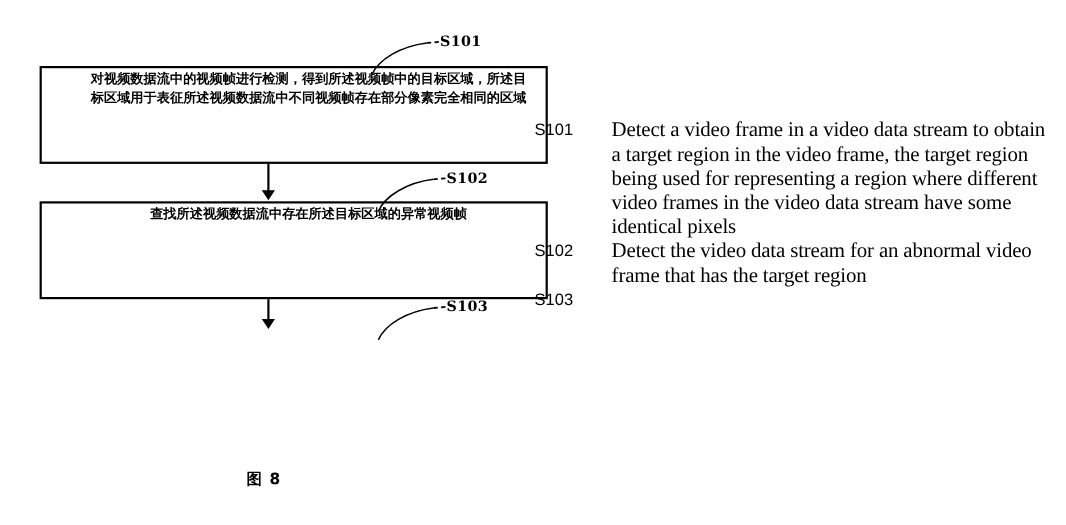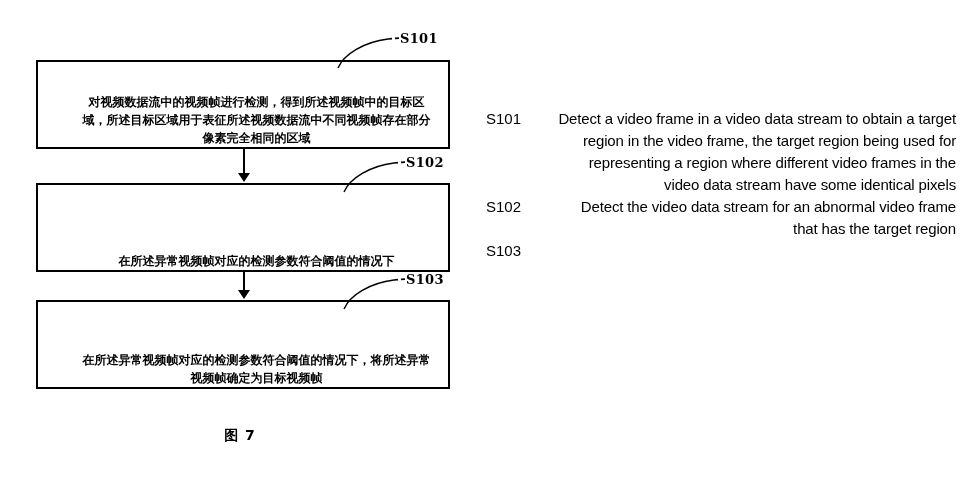--- a/index.html
+++ b/index.html
@@ -21,25 +21,25 @@
     position: absolute;
     left: 0;
     top: 0;
     width: 480px;
     height: 477px;
   }
 
   .flow-box {
     position: absolute;
     left: 36px;
-    width: 414px;
+    width: 462px;
     border: 2px solid #000;
     box-sizing: border-box;
     display: flex;
-    align-items: flex-end;
+    align-items: flex-start;
     justify-content: center;
     background: #fff;
     padding-left: 27px;
   }
   #box-s101 { top: 60px;  height: 89px; }
   #box-s102 { top: 183px; height: 89px; }
   #box-s103 { top: 300px; height: 89px; }
 
   .flow-box-text {
     font-family: "DejaVu Sans", "Liberation Sans", sans-serif;
@@ -128,26 +128,25 @@
   .trans-ref {
     flex: 0 0 auto;
     width: 70px;
     font-family: "Liberation Sans", sans-serif;
     font-size: 15px;
     line-height: 22px;
     letter-spacing: 0px;
   }
   .trans-text {
     flex: 1 1 auto;
-    font-family: Liberation Sans, sans-serif;
-    font-size: 15px;
+    font-family: Liberation Serif, serif;
+    font-size: 19px;
     line-height: 22px;
     letter-spacing: -0.15px;
     width: 390px;
-    text-align: right;
   }
 </style>
 </head>
 <body>
 
 <div id="flowchart">
 
   <div class="flow-box" id="box-s101">
     <div class="flow-box-text">对视频数据流中的视频帧进行检测，得到所述视频帧中的目标区域，所述目标区域用于表征所述视频数据流中不同视频帧存在部分像素完全相同的区域</div>
   </div>
@@ -157,45 +156,42 @@
     <path d="M 58 9 L 70 8" stroke="#000" stroke-width="1.6" fill="none" stroke-dasharray="4 3"></path>
   </svg>
   <div class="step-ref" id="ref-s101">S101</div>
 
   <div class="connector" id="conn-1">
     <div class="stem"></div>
     <div class="head"></div>
   </div>
 
   <div class="flow-box" id="box-s102">
-    <div class="flow-box-text">在所述异常视频帧对应的检测参数符合阈值的情况下</div>
+    <div class="flow-box-text">查找所述视频数据流中存在所述目标区域的异常视频帧</div>
   </div>
 
   <svg class="leader" id="leader-s102" width="80" height="40">
     <path d="M 8 38 C 14 24, 34 12, 58 9" stroke="#000" stroke-width="1.4" fill="none"></path>
     <path d="M 58 9 L 70 8" stroke="#000" stroke-width="1.6" fill="none" stroke-dasharray="4 3"></path>
   </svg>
   <div class="step-ref" id="ref-s102">S102</div>
 
   <div class="connector" id="conn-2">
     <div class="stem"></div>
     <div class="head"></div>
   </div>
 
-  <div class="flow-box" id="box-s103">
-    <div class="flow-box-text">在所述异常视频帧对应的检测参数符合阈值的情况下，将所述异常视频帧确定为目标视频帧</div>
-  </div>
 
   <svg class="leader" id="leader-s103" width="80" height="40">
     <path d="M 8 38 C 14 24, 34 12, 58 9" stroke="#000" stroke-width="1.4" fill="none"></path>
     <path d="M 58 9 L 70 8" stroke="#000" stroke-width="1.6" fill="none" stroke-dasharray="4 3"></path>
   </svg>
   <div class="step-ref" id="ref-s103">S103</div>
 
-  <div id="fig-caption">图 7</div>
+  <div id="fig-caption">图 8</div>
 </div>
 
 <div id="translation">
 
   <div class="trans-row">
     <div class="trans-ref">S101</div>
     <div class="trans-text">Detect a video frame in a video data stream to obtain a target region in the video frame, the target region being used for representing a region where different video frames in the video data stream have some identical pixels</div>
   </div>
 
   <div class="trans-row">

